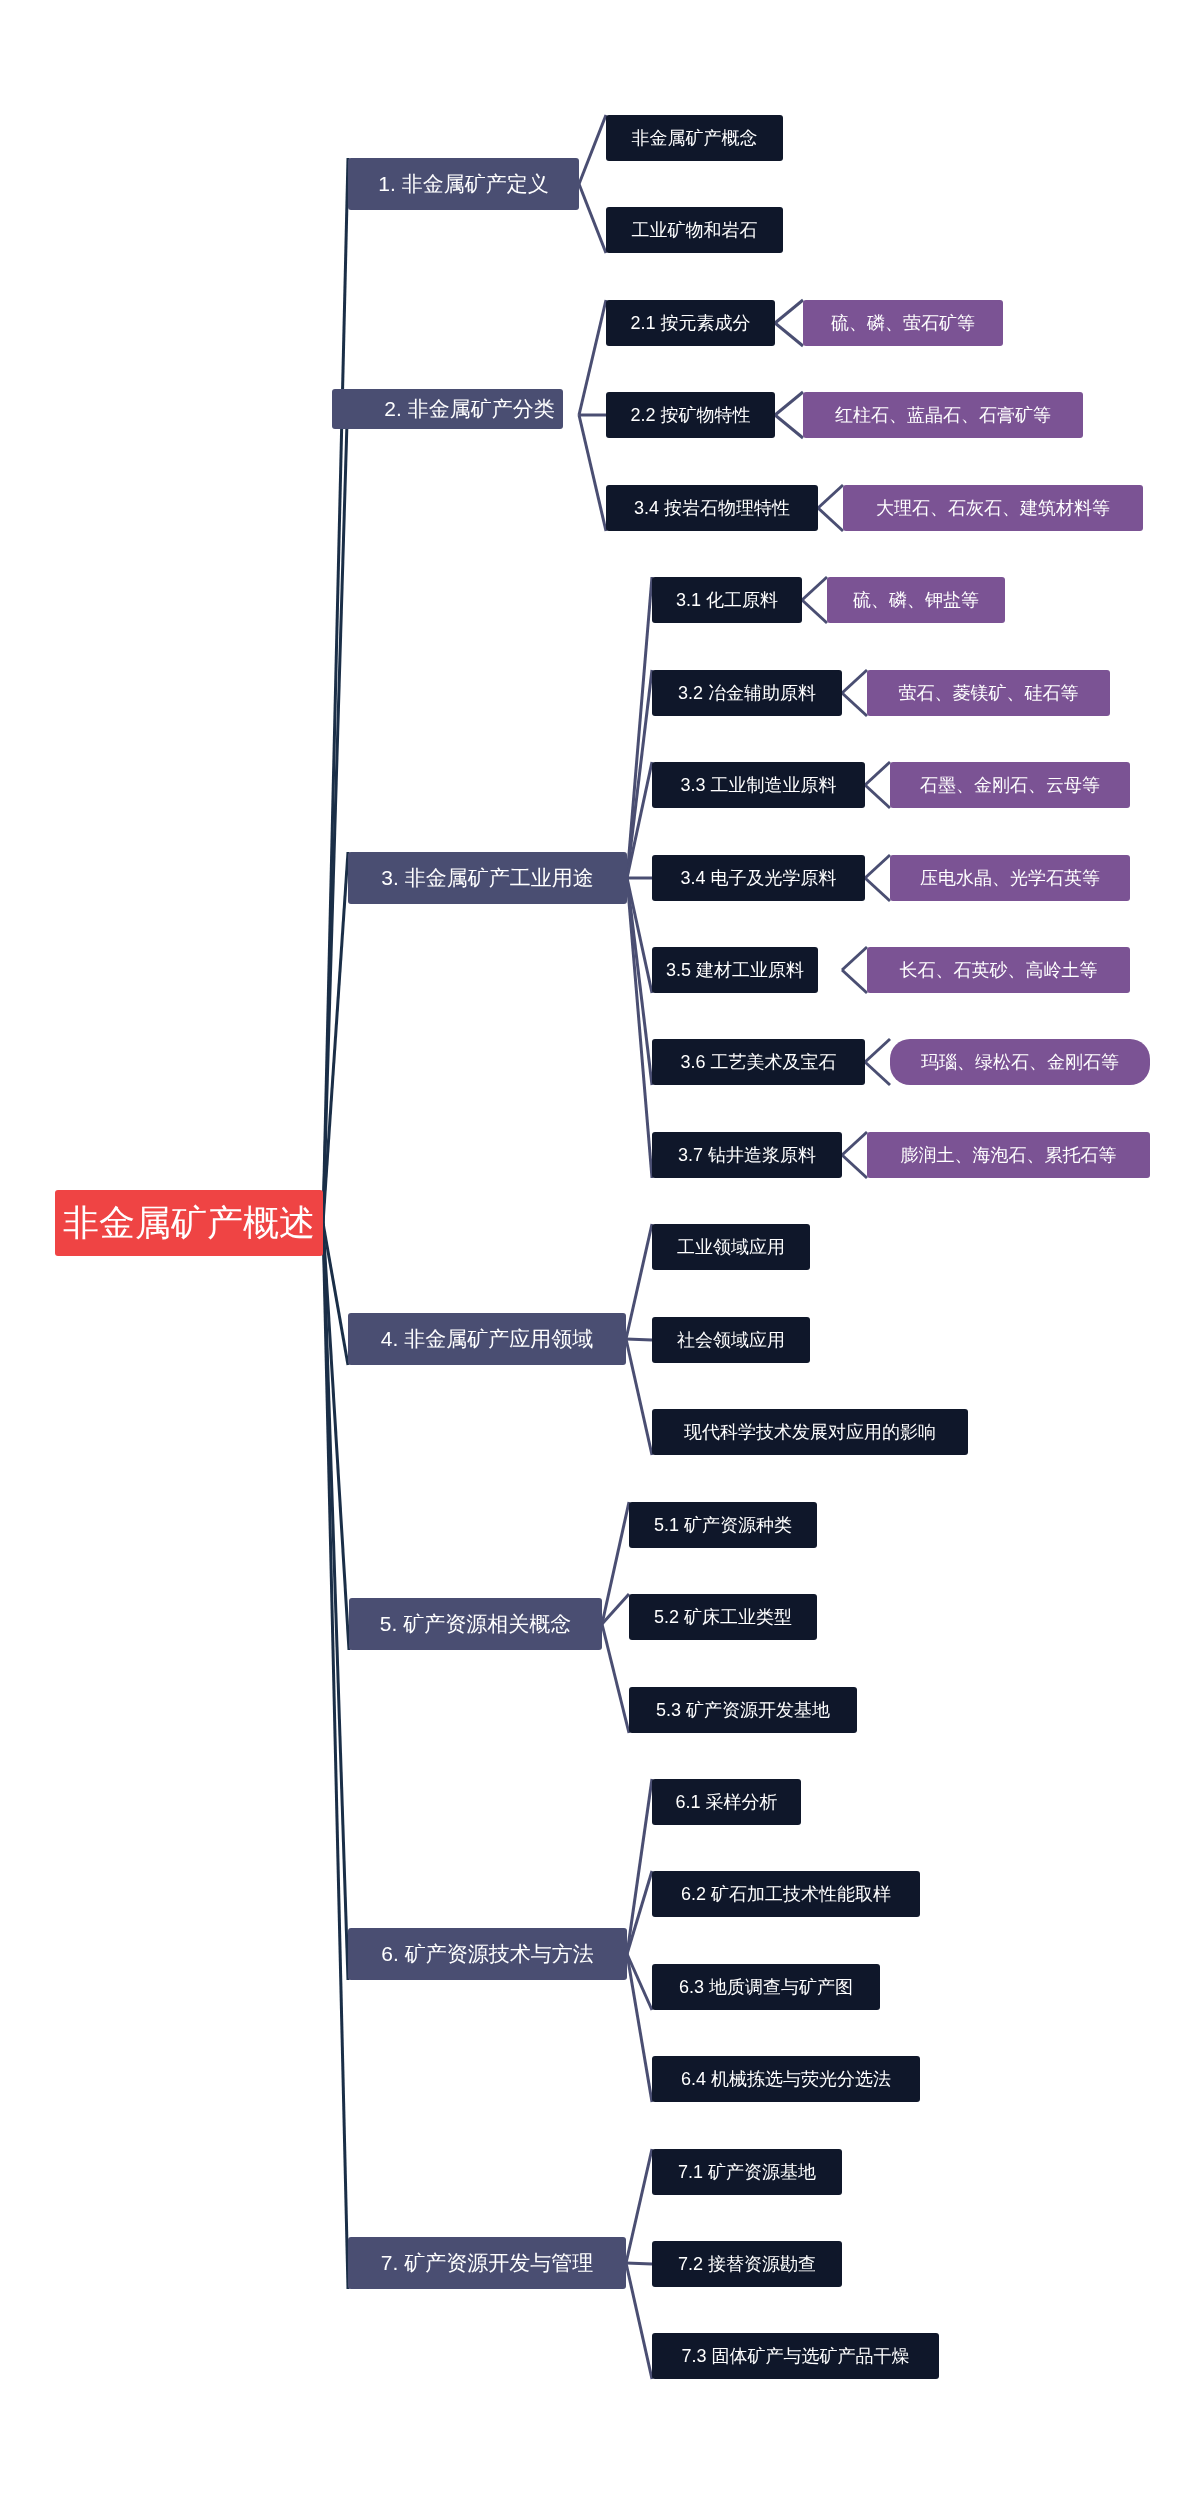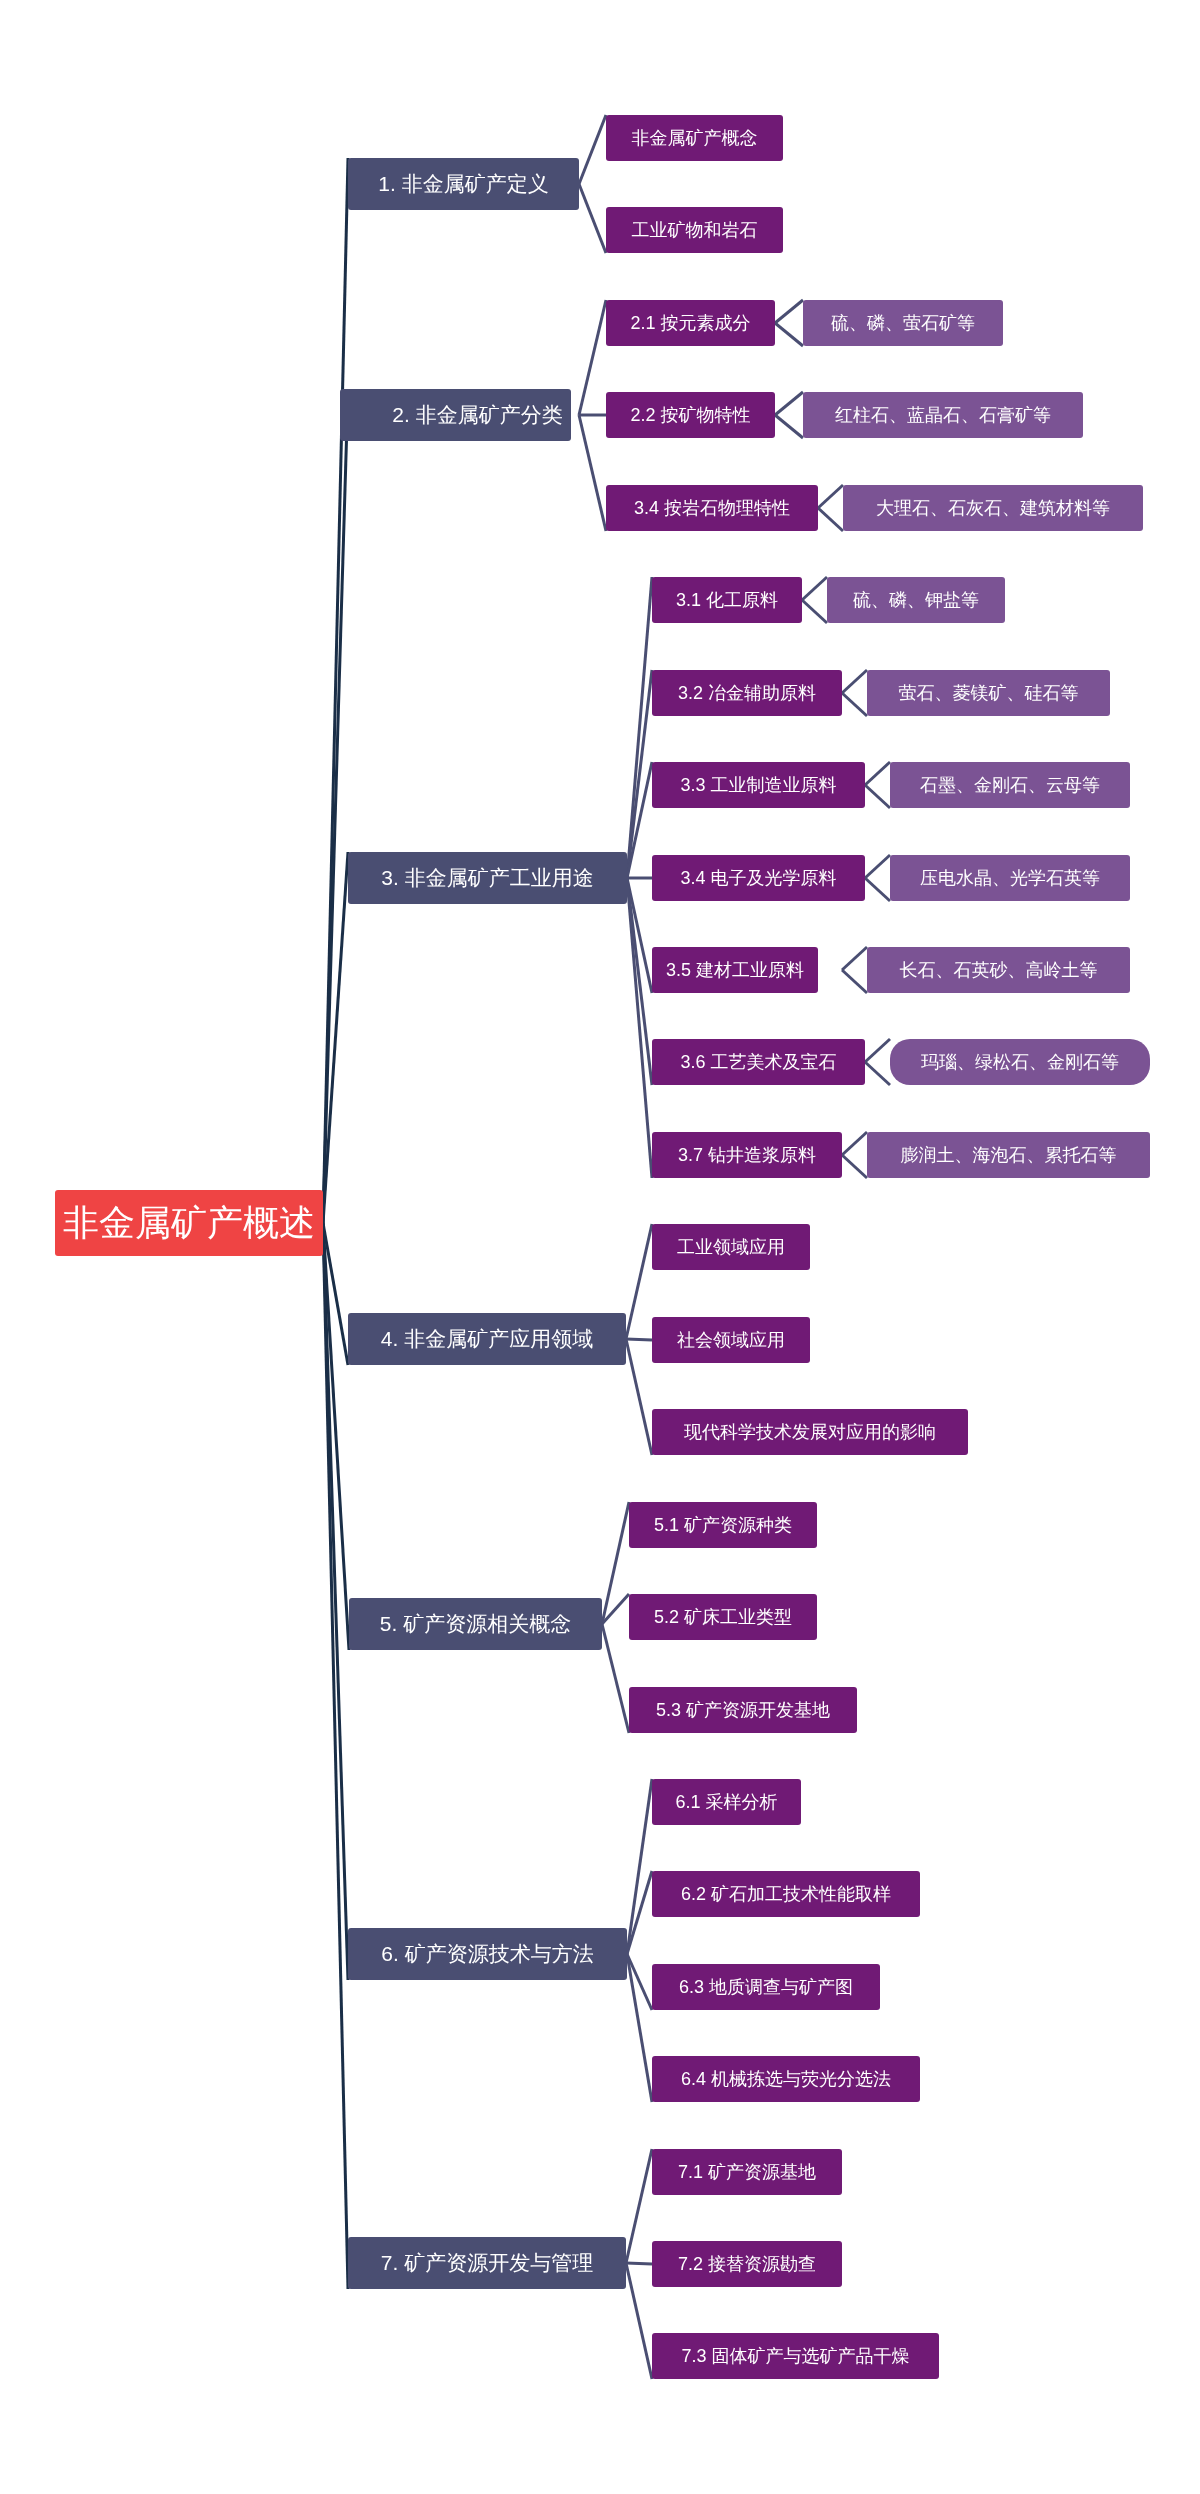--- a/index.html
+++ b/index.html
@@ -5,21 +5,21 @@
   html, body { margin: 0; padding: 0; background: #ffffff; }
   body { width: 1200px; height: 2494px; position: relative; overflow: hidden;
          font-family: "Liberation Sans", "DejaVu Sans", sans-serif; }
   #mindmap { position: absolute; left: 0; top: 0; width: 1200px; height: 2494px; }
   #connectors { position: absolute; left: 0; top: 0; width: 1200px; height: 2494px; pointer-events: none; }
   .node { position: absolute; box-sizing: border-box; color: #ffffff; border-radius: 3px;
           display: flex; align-items: center; justify-content: center; white-space: nowrap;
           cursor: pointer; }
   .root { background: #ef4444; font-size: 36px; }
   .l1 { background: #4a4e72; font-size: 21px; }
-  .l2 { background: #701a75; font-size: 18px; }
+  .l2 { background: #0f172a; font-size: 18px; }
   .l3 { background: #7b5394; font-size: 18px; }
 </style>
 </head>
 <body>
 
 <div id="mindmap">
   <svg id="connectors" width="1200" height="2494">
       <line x1="323" y1="1223" x2="348" y2="158" stroke="#1a2e47" stroke-width="3"></line>
       <line x1="579" y1="184" x2="606" y2="115" stroke="#4a4e72" stroke-width="3"></line>
       <line x1="579" y1="184" x2="606" y2="253" stroke="#4a4e72" stroke-width="3"></line>
@@ -74,21 +74,21 @@
       <line x1="626" y1="2263" x2="652" y2="2379" stroke="#4a4e72" stroke-width="3"></line>
     </svg>
 
   <div class="node root" style="left:55px; top:1190px; width:268px; height:66px;">
     <span>非金属矿产概述</span>
   </div>
 
   <div class="node l1" style="left:348px; top:158px; width:231px; height:52px;">
       <span>1. 非金属矿产定义</span>
     </div>
-  <div class="node l1" style="left:340px; top:389px; width:231px; height:52px;padding-left:44px;">
+  <div class="node l1" style="left:332px; top:389px; width:231px; height:40px;padding-left:44px;">
       <span>2. 非金属矿产分类</span>
     </div>
   <div class="node l1" style="left:348px; top:852px; width:279px; height:52px;">
       <span>3. 非金属矿产工业用途</span>
     </div>
   <div class="node l1" style="left:348px; top:1313px; width:278px; height:52px;">
       <span>4. 非金属矿产应用领域</span>
     </div>
   <div class="node l1" style="left:349px; top:1598px; width:253px; height:52px;">
       <span>5. 矿产资源相关概念</span>

